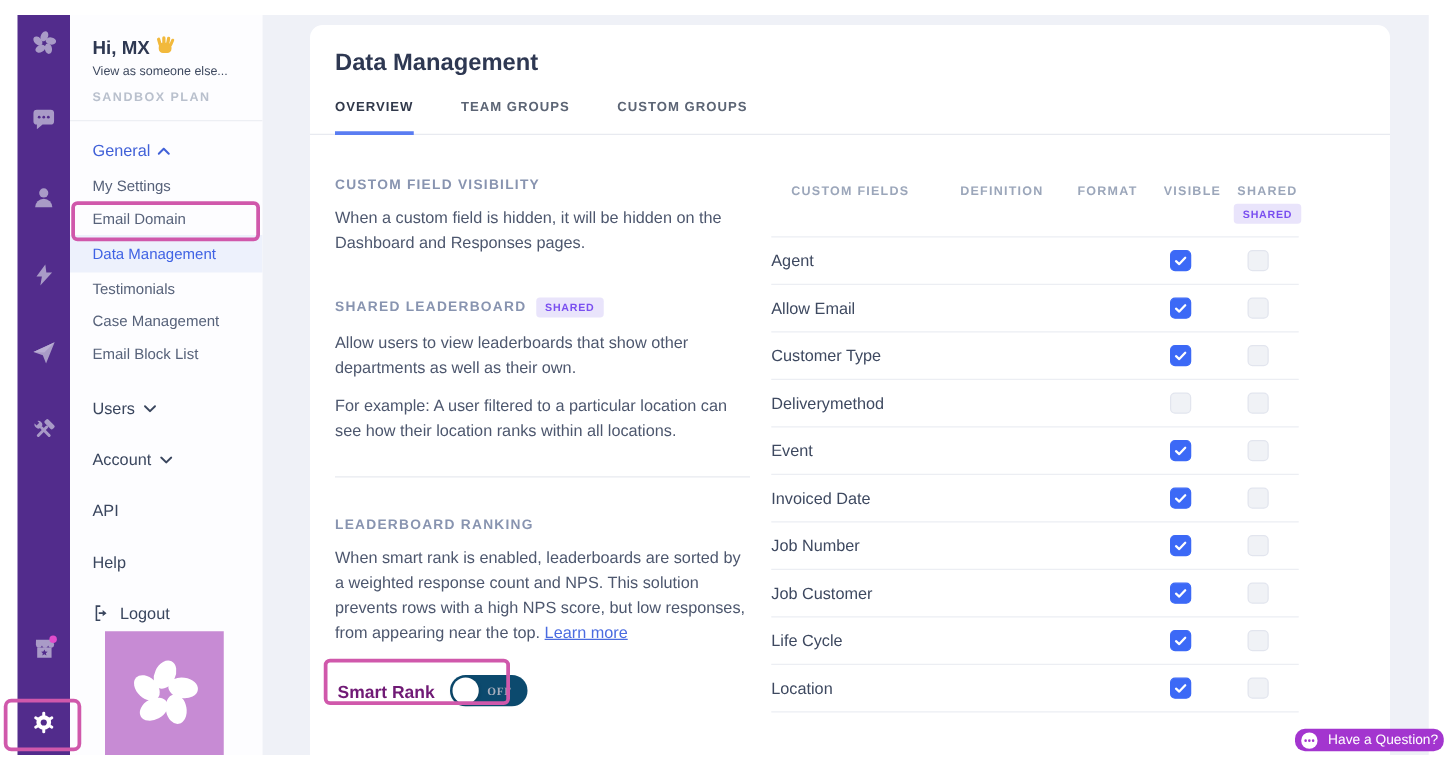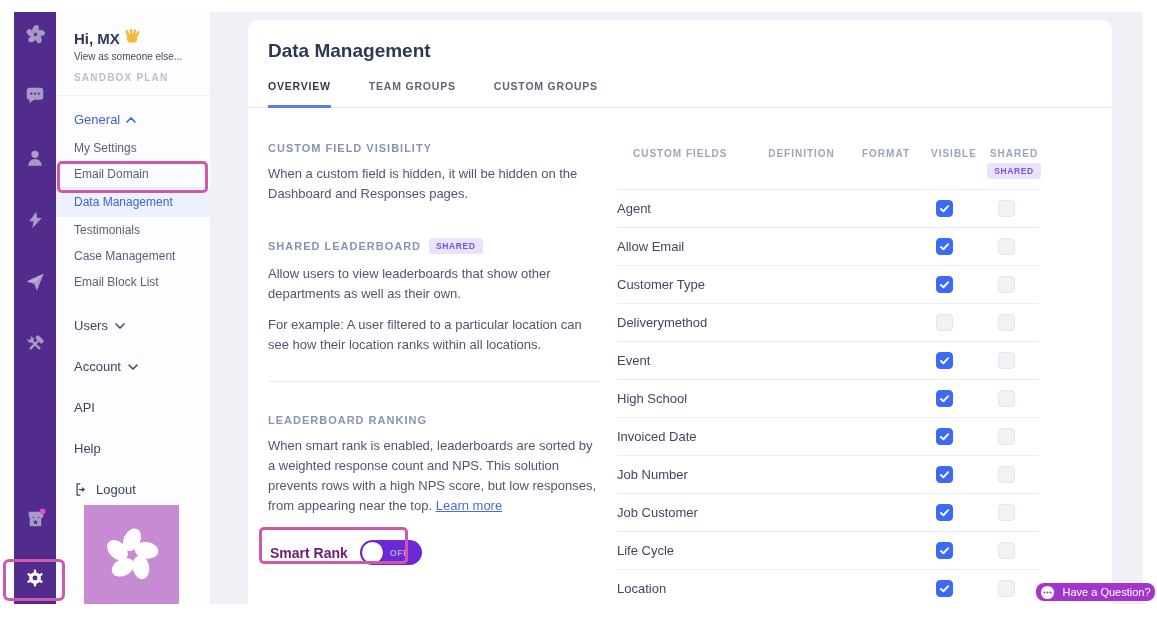--- a/index.html
+++ b/index.html
@@ -47,21 +47,21 @@
   .sec-heading { font-size:11px; font-weight:bold; letter-spacing:1px; color:#8894b0; display:flex; align-items:center; gap:8px; }
   .para { font-size:13px; color:#4d576e; line-height:1.55; margin-top:10px; }
   .mt34 { margin-top:34px; }
   .mt32 { margin-top:32px; }
   .lc-div { border-top:1px solid #e8eaf0; margin-top:26px; }
   .badge { background:#e9e4fb; color:#7a4ff0; font-size:8.5px; font-weight:bold; letter-spacing:0.6px; padding:3px 7px; border-radius:3px; }
   .link { color:#4a6be0; text-decoration:underline; cursor:pointer; }
 
   .smart-row { margin-top:24px; display:flex; align-items:center; gap:12px; padding-left:2px; }
   .smart-label { font-size:14px; font-weight:bold; color:#701a75; }
-  .toggle { position:relative; width:62px; height:25px; border-radius:13px; background:#6d28d9; cursor:pointer; }
+  .toggle { position:relative; width:62px; height:25px; border-radius:13px; background:#0c4a6e; cursor:pointer;font-family:Liberation Serif, serif; }
   .toggle .knob { position:absolute; left:2px; top:2px; width:21px; height:21px; border-radius:50%; background:#fff; box-shadow:0 1px 3px rgba(0,0,0,0.25); }
   .toggle .state { position:absolute; left:30px; top:8px; font-size:9px; font-weight:bold; letter-spacing:0.5px; color:#a6adbc; }
 
   
   .thead, .trow { display:grid; grid-template-columns:1fr 95px 74px 58px 66px; align-items:center; }
   .thead { font-size:10px; font-weight:bold; letter-spacing:1px; color:#9ba6ba; align-items:start; }
   .th { text-align:center;margin-left:16px; }
   .th.first { text-align:left; }
   .th-shared { display:flex; flex-direction:column; align-items:center; gap:4px; }
   .t-div { border-bottom:1px solid #eceef3; margin-top:10px; }
@@ -374,35 +374,20 @@
         <svg viewBox="0 0 12 12" width="11" height="11">
                         <path d="M2 6.5 4.8 9 10 3.5" stroke="#fff" stroke-width="2" fill="none" stroke-linecap="round" stroke-linejoin="round"></path>
                       </svg>
       </div>
     </div>
     <div class="cb-cell">
       <div class="cb cb-shared"></div>
     </div>
   </div>
 
-  <div class="trow">
-    <span class="row-name">High School</span>
-    <span></span>
-    <span></span>
-    <div class="cb-cell">
-      <div class="cb cb-visible checked">
-        <svg viewBox="0 0 12 12" width="11" height="11">
-                        <path d="M2 6.5 4.8 9 10 3.5" stroke="#fff" stroke-width="2" fill="none" stroke-linecap="round" stroke-linejoin="round"></path>
-                      </svg>
-      </div>
-    </div>
-    <div class="cb-cell">
-      <div class="cb cb-shared"></div>
-    </div>
-  </div>
 
   <div class="trow">
     <span class="row-name">Invoiced Date</span>
     <span></span>
     <span></span>
     <div class="cb-cell">
       <div class="cb cb-visible checked">
         <svg viewBox="0 0 12 12" width="11" height="11">
                         <path d="M2 6.5 4.8 9 10 3.5" stroke="#fff" stroke-width="2" fill="none" stroke-linecap="round" stroke-linejoin="round"></path>
                       </svg>

